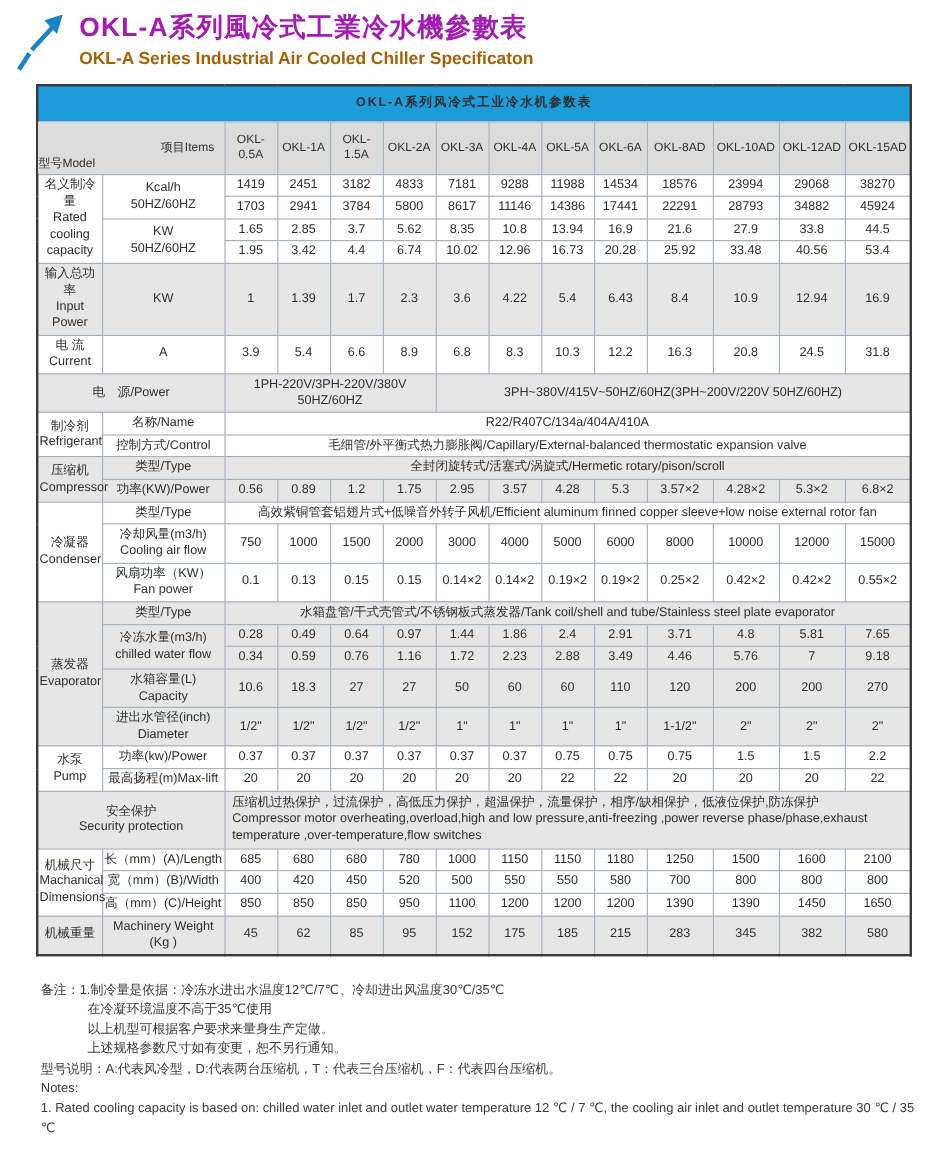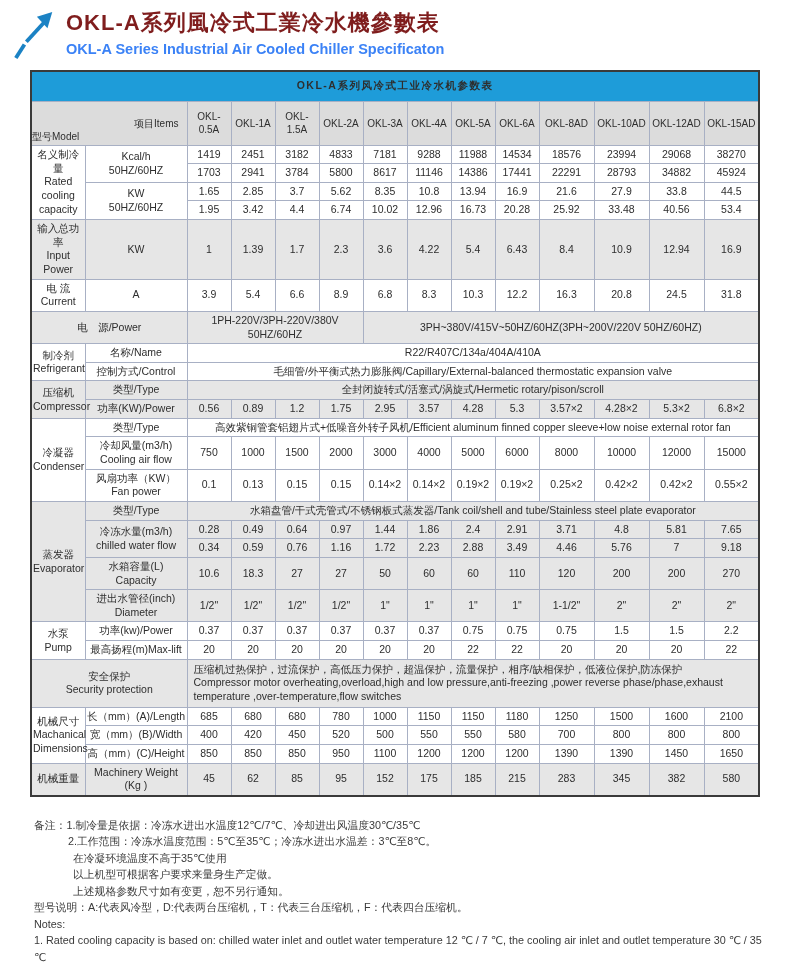--- a/index.html
+++ b/index.html
@@ -8,22 +8,22 @@
     width:789px; height:962px; overflow:hidden;
     font-family:"Liberation Sans","DejaVu Sans",sans-serif;
     color:#2e2e2e;
   }
   .page { width:789px; height:962px; position:relative; padding-top:6px; }
 
   
   .doc-header { display:flex; align-items:flex-start; margin:2px 0 10px 12px; }
   .brand { width:46px; height:50px; flex:0 0 46px; margin-top:2px; }
   .titles { margin-left:8px; }
-  .title-zh { font-size:22px; font-weight:bold; color:#7f1d1d; letter-spacing:1px; }
-  .title-en { font-size:14.5px; font-weight:600; color:#3b82f6; margin-top:3px; }
+  .title-zh { font-size:22px; font-weight:bold; color:#a21caf; letter-spacing:1px; }
+  .title-en { font-size:14.5px; font-weight:600; color:#a16207; margin-top:3px; }
 
   
   table.spec {
     border-collapse:collapse; table-layout:fixed; width:730px;
     margin-left:30px; border:2px solid #3a3a3a;
   }
   .spec th, .spec td {
     border:1px solid var(--grid-line,#a8b0c4);
     text-align:center; vertical-align:middle;
     font-size:10.5px; line-height:1.3; padding:2px 1px;
@@ -456,21 +456,20 @@
           <td class="val">283</td>
           <td class="val">345</td>
           <td class="val">382</td>
           <td class="val">580</td>
         </tr>
       </tbody>
   </table>
 
   <div class="notes">
       <div class="note-line ind0">备注：1.制冷量是依据：冷冻水进出水温度12℃/7℃、冷却进出风温度30℃/35℃</div>
-      <div class="note-line ind1">2.工作范围：冷冻水温度范围：5℃至35℃；冷冻水进出水温差：3℃至8℃。</div>
       <div class="note-line ind2">在冷凝环境温度不高于35℃使用</div>
       <div class="note-line ind2">以上机型可根据客户要求来量身生产定做。</div>
       <div class="note-line ind2">上述规格参数尺寸如有变更，恕不另行通知。</div>
       <div class="note-line ind0">型号说明：A:代表风冷型，D:代表两台压缩机，T：代表三台压缩机，F：代表四台压缩机。</div>
       <div class="note-line ind0">Notes:</div>
       <div class="note-line ind0">1. Rated cooling capacity is based on: chilled water inlet and outlet water temperature 12 ℃ / 7 ℃, the cooling air inlet and outlet temperature 30 ℃ / 35 ℃</div>
     </div>
 
 </div>
 

